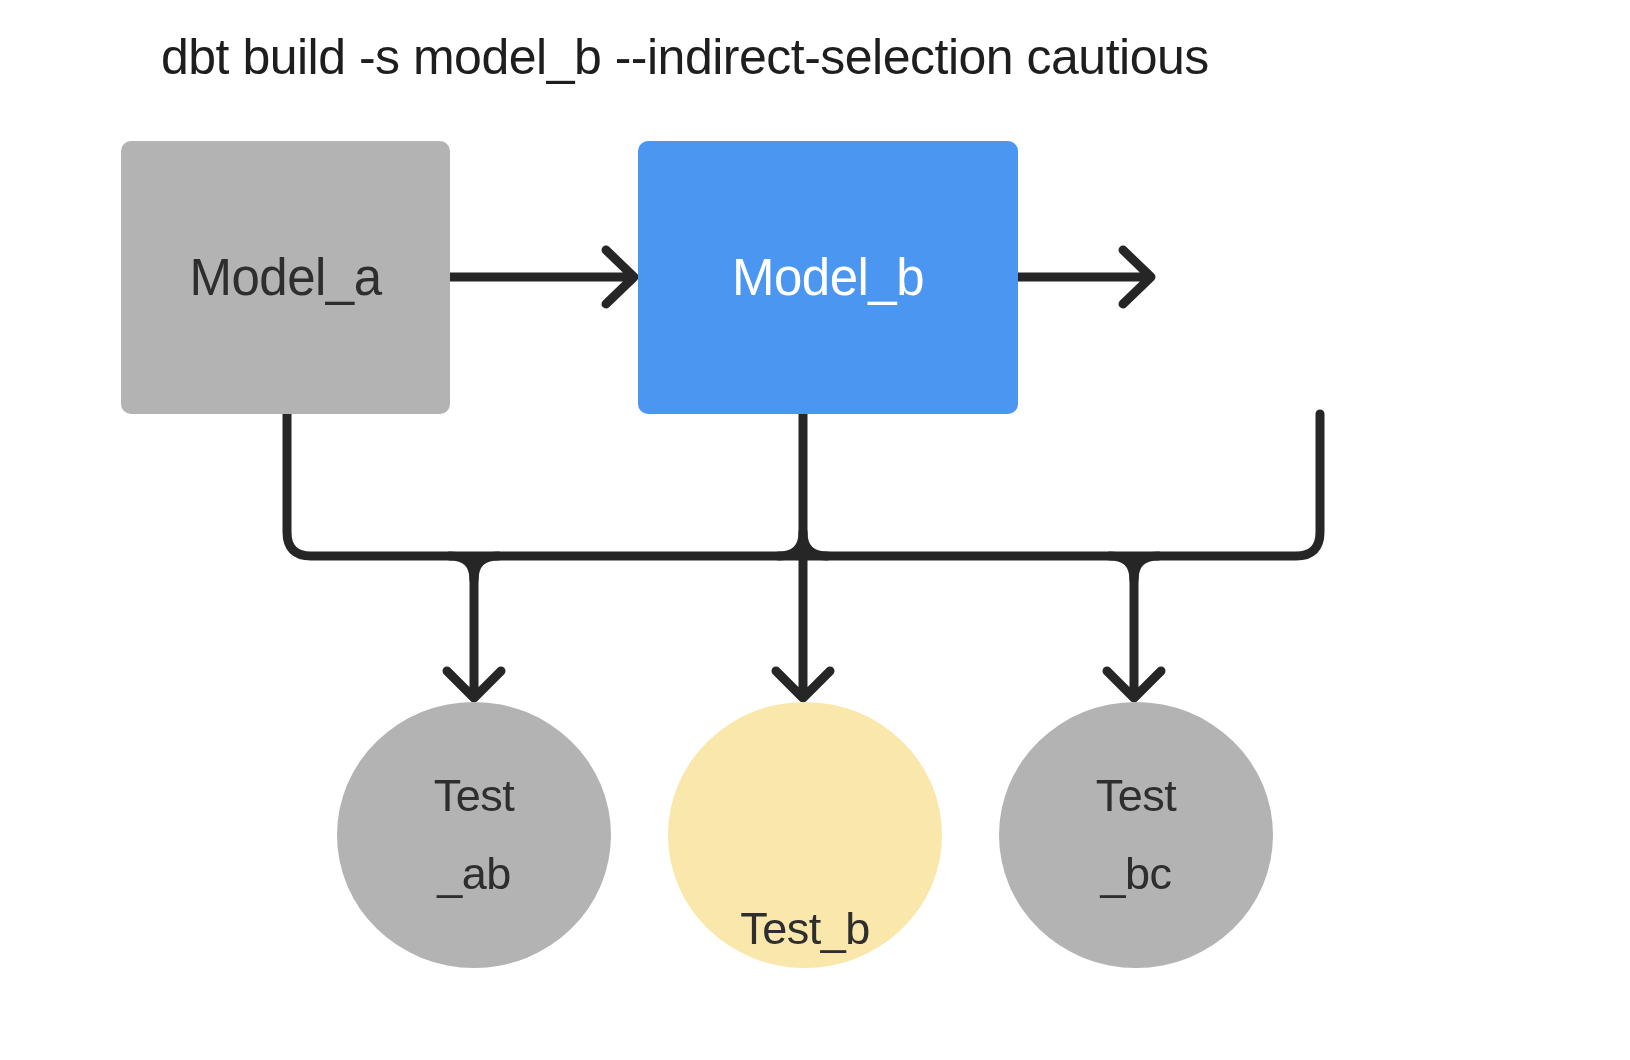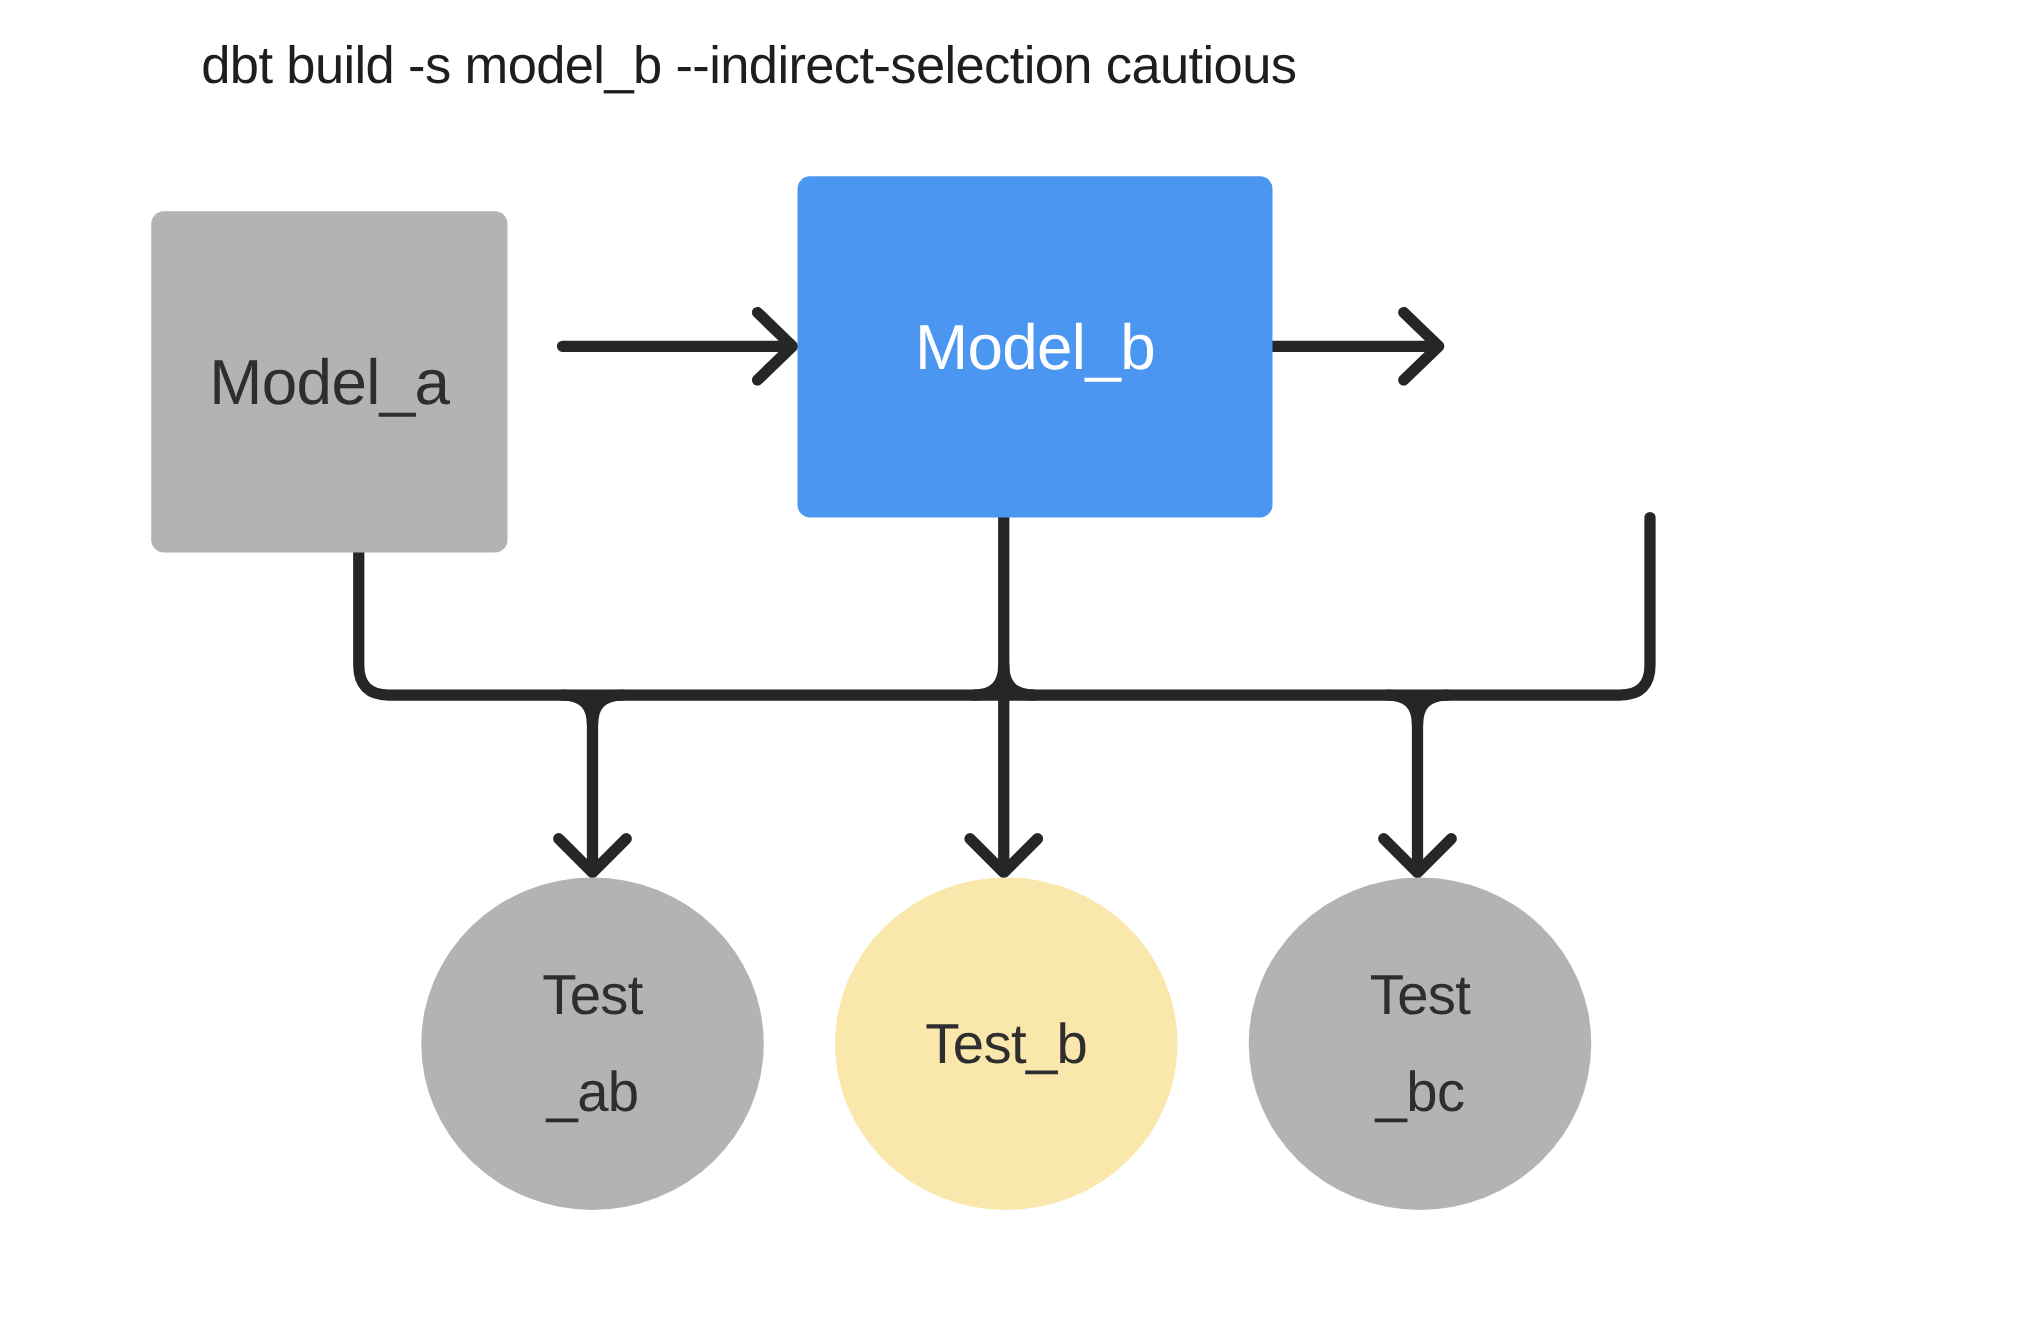--- a/index.html
+++ b/index.html
@@ -12,21 +12,21 @@
     position: relative;
     width: 1630px;
     height: 1060px;
     background: #ffffff;
     overflow: hidden;
   }
   .title {
     position: absolute;
     left: 161px;
     top: 28px;
-    font-size: 42px;
+    font-size: 50px;
     font-weight: 500;
     letter-spacing: -0.5px;
     color: var(--title-text, #1e1e1e);
     white-space: nowrap;
   }
   .connectors {
     position: absolute;
     left: 0;
     top: 0;
     z-index: 1;
@@ -53,42 +53,42 @@
     letter-spacing: -0.5px;
   }
   .node-box.gray {
     background: var(--unselected-node, #b3b3b3);
     color: var(--node-text-dark, #2e2e2e);
   }
   .node-box.blue {
     background: var(--selected-model, #4a96f0);
     color: var(--node-text-light, #ffffff);
   }
-  #box-model-a { left: 121px; width: 285px; margin-top: 28px; }
+  #box-model-a { left: 121px; width: 329px; }
   #box-model-b { left: 638px; width: 380px; }
   #box-model-c { left: 1155px; width: 329px; }
   .node-circle {
     position: absolute;
     width: 274px;
     height: 266px;
     border-radius: 50%;
     z-index: 2;
     display: flex;
     flex-direction: column;
     align-items: center;
     justify-content: center;
     font-size: 45px;
     font-weight: 500;
     letter-spacing: -0.5px;
     line-height: 78px;
     text-align: center;
     color: var(--node-text-dark, #2e2e2e);
   }
   .node-circle.gray { background: var(--unselected-node, #b3b3b3); }
-  .node-circle.yellow { background: var(--selected-test, #f9e7ab); }
+  .node-circle.yellow { background: var(--selected-test, #f9e7ab); justify-content: flex-end; }
   #circle-test-ab { left: 337px; top: 702px; }
   #circle-test-b  { left: 668px; top: 702px; }
   #circle-test-bc { left: 999px; top: 702px; }
 </style>
 </head>
 <body>
 
 <div class="canvas">
 
   <div class="title">dbt build -s model_b --indirect-selection cautious</div>

